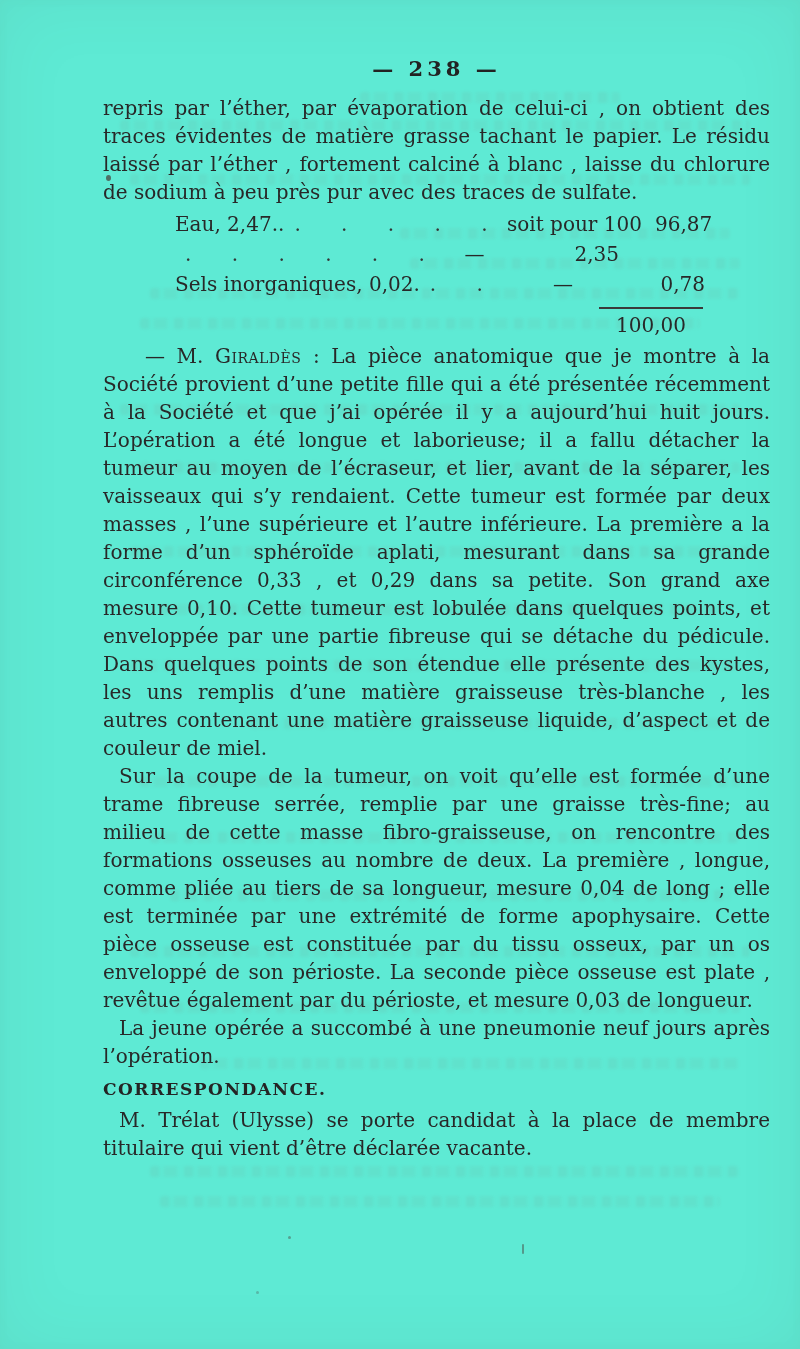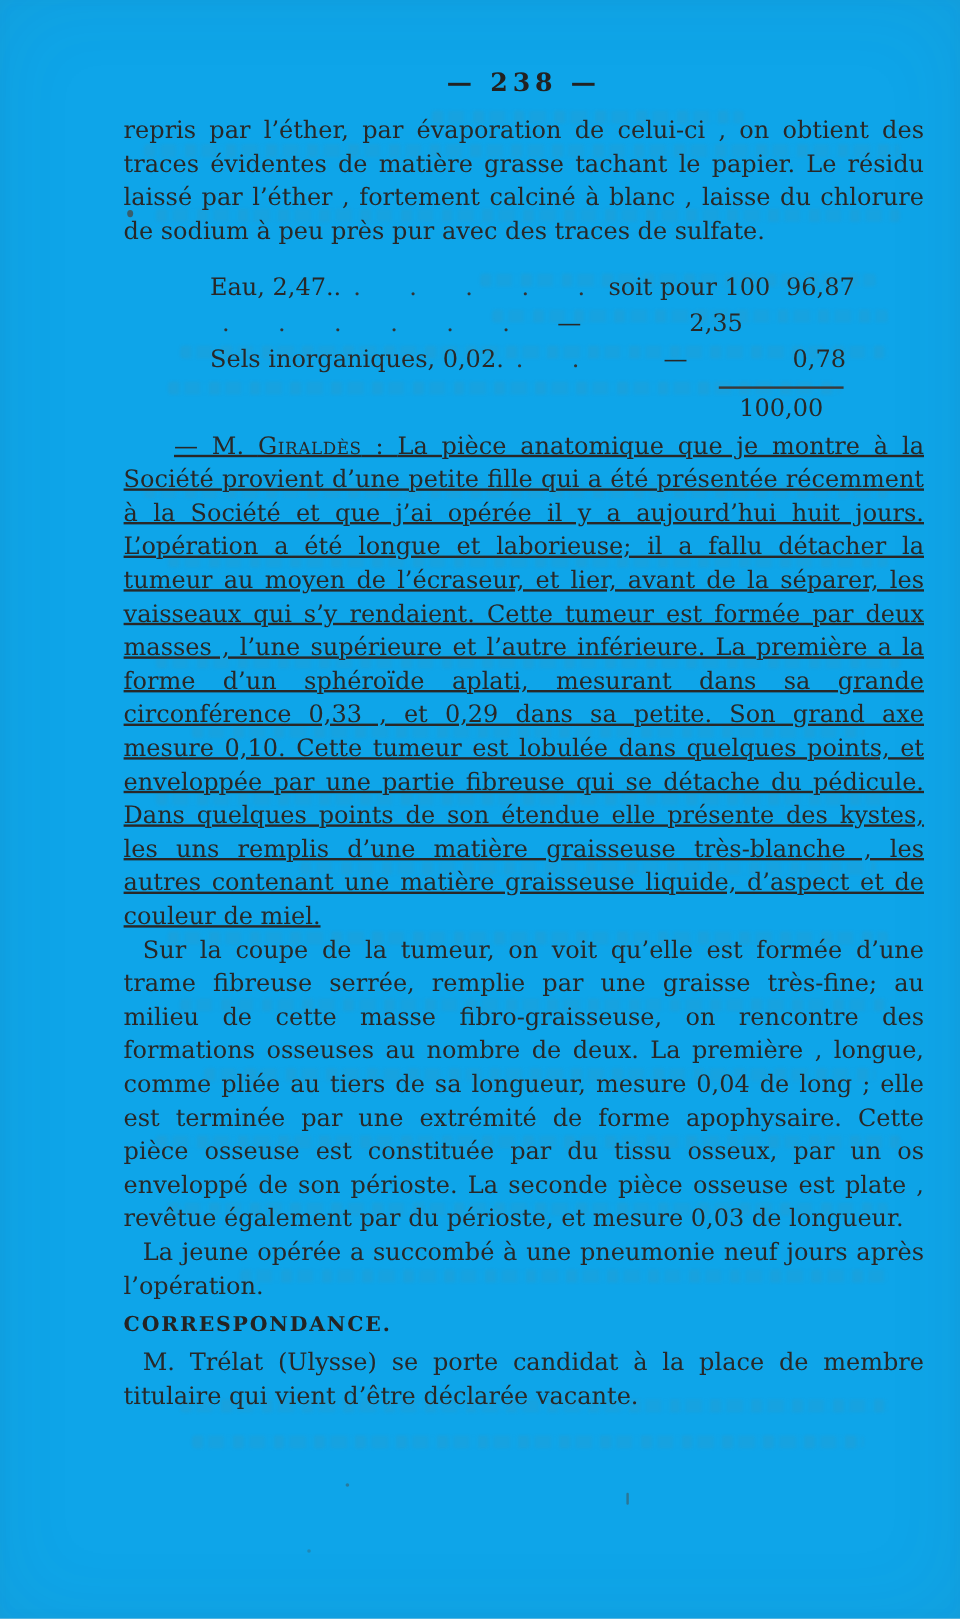--- a/index.html
+++ b/index.html
@@ -7,21 +7,21 @@
     width: 800px; height: 1349px;
     background: #e8e6e2;
     font-family: "DejaVu Serif", "Liberation Serif", serif;
   }
   .page {
     position: relative;
     width: 800px; height: 1349px;
     background:
       radial-gradient(ellipse 900px 1500px at 52% 45%, #f1efec 60%, #ecea e5 100%),
       #f0eeea;
-    background-color: #0ea5e9;
+    background-color: #5eead4;
     color: #2b2b2b;
     overflow: hidden;
   }
   .page::after {
     content: "";
     position: absolute; inset: 0;
     box-shadow: inset 0 0 70px rgba(90,82,70,0.07), inset 0 0 12px rgba(90,82,70,0.04);
     pointer-events: none;
   }
   .content {
@@ -39,28 +39,28 @@
     margin-bottom: 13px;
   }
   p.body-par {
     margin: 0;
     font-size: 20px;
     line-height: 28px;
     text-align: justify;
     color: #282828;
   }
   p.ind { text-indent: 16px; }
-  p.ind-lg { text-indent: 42px; text-decoration: underline; }
+  p.ind-lg { text-indent: 42px; }
   .smallcaps {
     font-variant: small-caps;
     letter-spacing: 0.5px;
   }
   
   .datatable {
-    margin: 18px 0 4px 72px;
+    margin: 3px 0 4px 72px;
     width: 530px;
     font-size: 20px;
     color: #282828;
   }
   .trow {
     display: grid;
     grid-template-columns: auto 1fr 112px 86px;
     align-items: baseline;
     line-height: 30px;
   }

